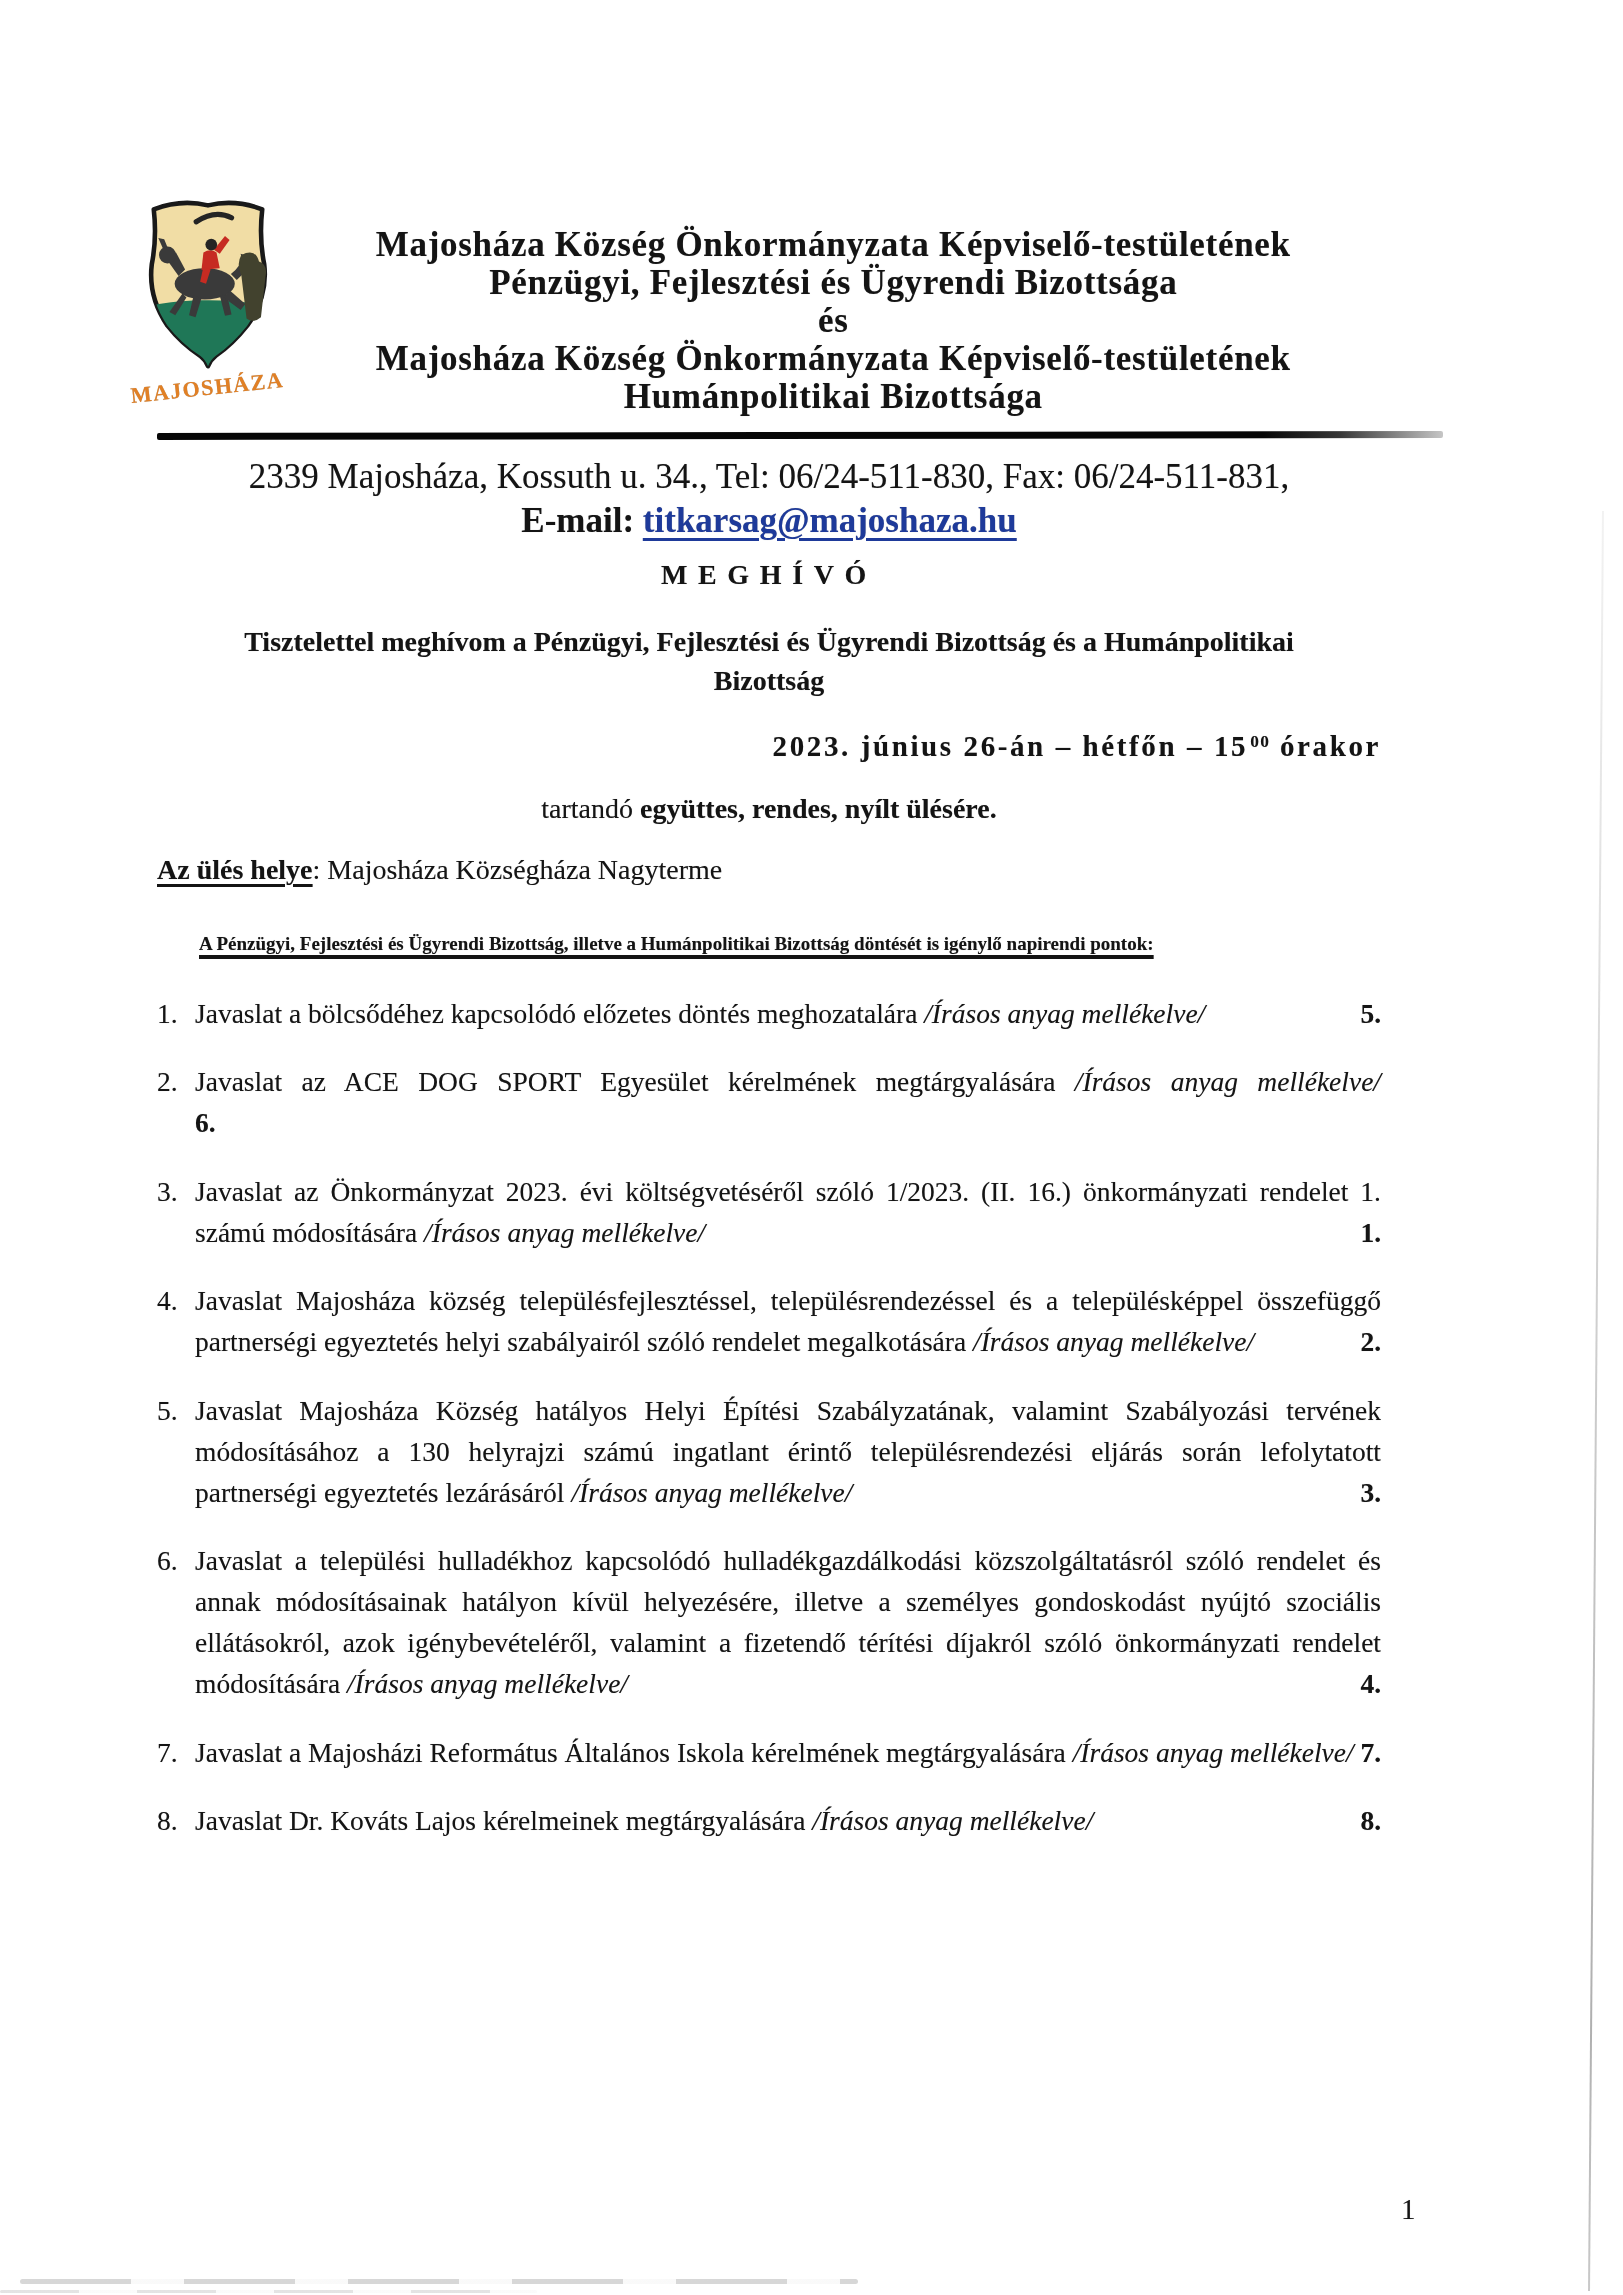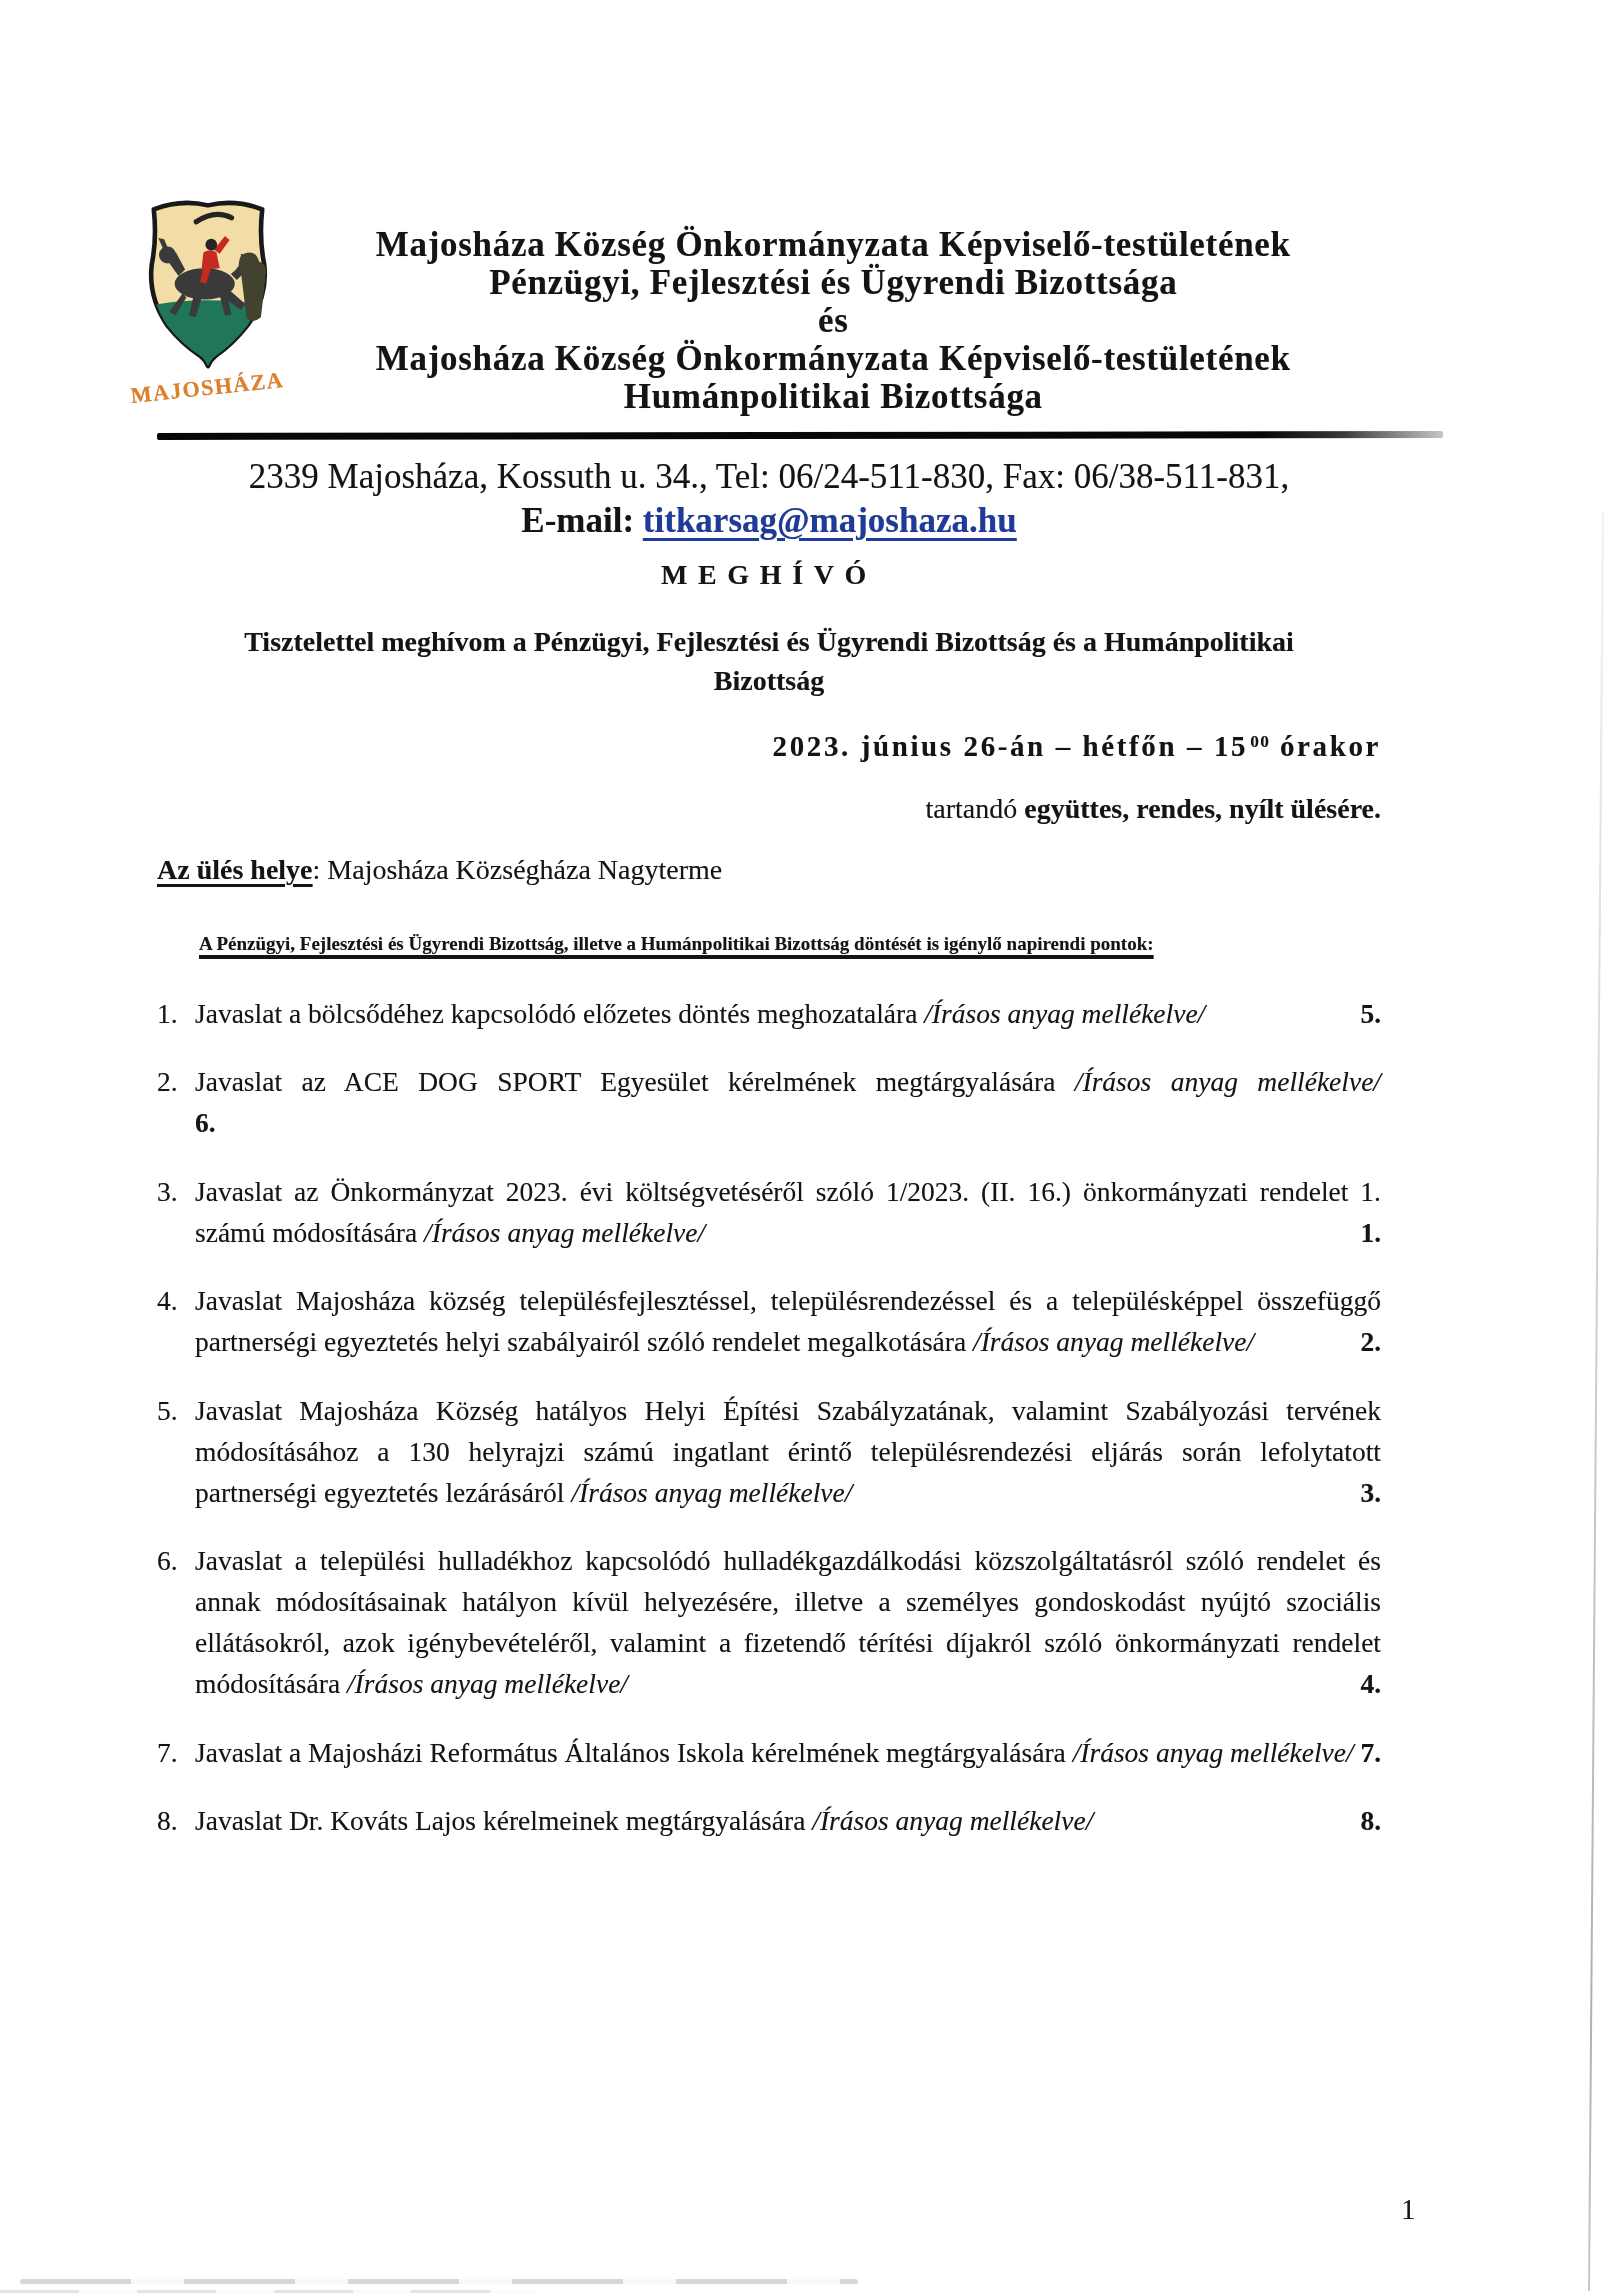--- a/index.html
+++ b/index.html
@@ -25,21 +25,21 @@
           transform:rotate(-0.08deg); }
   .address { margin-top:17px; text-align:center; font-size:35px; line-height:1.18; }
   .email-line { margin-top:2.6px; text-align:center; font-size:35px; line-height:1.22;font-weight:bold; }
   .email-link { color:#1e3a9a; text-decoration:underline; text-decoration-thickness:3.3px; text-underline-offset:5.9px; cursor:pointer; }
 
   
   .title { margin-top:17px; text-align:center; font-weight:bold; font-size:28px; letter-spacing:0.38em; }
   .intro { margin-top:31px; text-align:center; font-size:28px; line-height:39px; max-width:1100px; margin-left:auto; margin-right:auto;font-weight:bold; }
   .datetime { margin-top:30px; text-align:right; font-weight:bold; font-size:29px; letter-spacing:2.6px; }
   .datetime .sup { font-size:0.6em; position:relative; top:-0.55em; letter-spacing:1.3px; margin-left:2px; }
-  .closing { margin-top:30px; text-align:right; font-size:28px;font-family:Liberation Serif, serif; }
+  .closing { margin-top:30px; text-align:center; font-size:28px;font-family:Liberation Serif, serif; }
   .location { margin-top:29px; font-size:28px; }
   .loc-label { font-weight:bold; text-decoration:underline; text-decoration-thickness:3.3px; text-underline-offset:5.2px; }
 
   
   .section-heading { margin-top:37px; font-weight:bold; font-size:19px; line-height:42px; text-align:justify;
                      text-decoration:underline; text-decoration-thickness:3.9px; text-underline-offset:5.2px;margin-left:42px; }
   .item { display:flex; margin-top:27.5px; font-size:27.5px; line-height:41px; }
   .item .marker { flex:0 0 38px; }
   .item-body { flex:1; text-align:justify; }
   .att { font-style:italic; }
@@ -100,21 +100,21 @@
         <div>Majosháza Község Önkormányzata Képviselő-testületének</div>
         <div>Pénzügyi, Fejlesztési és Ügyrendi Bizottsága</div>
         <div>és</div>
         <div>Majosháza Község Önkormányzata Képviselő-testületének</div>
         <div>Humánpolitikai Bizottsága</div>
       </div>
     </div>
 
     <div class="rule"></div>
 
-    <div class="address">2339 Majosháza, Kossuth u. 34., Tel: 06/24-511-830, Fax: 06/38-511-831,</div>
+    <div class="address">2339 Majosháza, Kossuth u. 34., Tel: 06/24-511-830, Fax: 06/24-511-831,</div>
     <div class="email-line">
       <span>E-mail:</span>
       <a class="email-link">titkarsag@majoshaza.hu</a>
     </div>
 
     <div class="title">MEGHÍVÓ</div>
 
     <p class="intro">
       <span>Tisztelettel meghívom a </span><b>Pénzügyi, Fejlesztési és Ügyrendi Bizottság és a Humánpolitikai Bizottság</b>
     </p>

